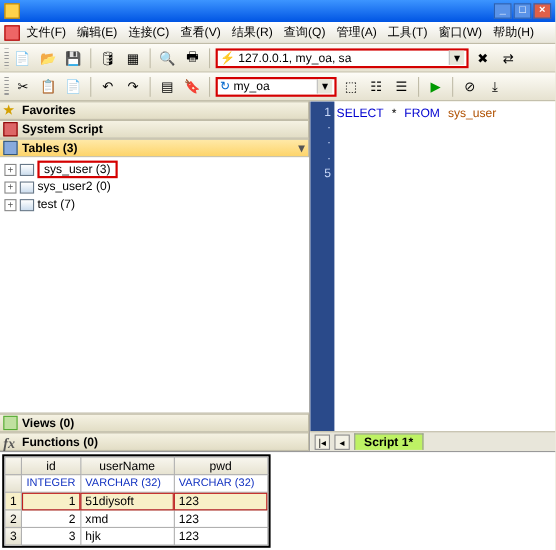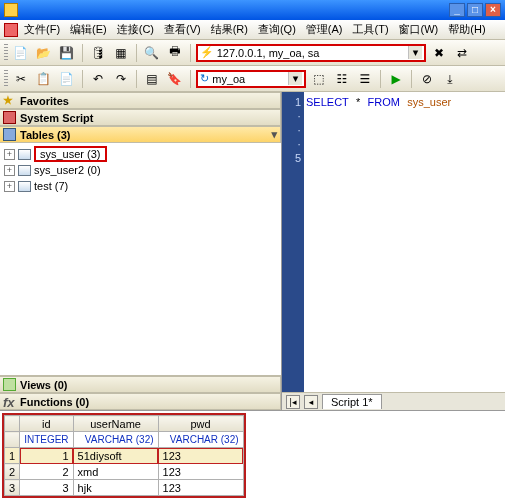--- a/index.html
+++ b/index.html
@@ -31,37 +31,37 @@
 .tree .exp{width:11px;height:11px;border:1px solid #888;text-align:center;line-height:9px;font-size:9px;margin-right:3px;color:#555}
 .tree .tblic{width:13px;height:11px;background:linear-gradient(#fff,#cde);border:1px solid #678;margin-right:3px}
 .right{flex:1;display:flex;flex-direction:column;background:#fff}
 .editor{flex:1;display:flex;overflow:hidden}
 .gutter{width:22px;background:#2a4a8a;color:#c8d8f8;text-align:right;padding:3px 3px 0 0;font-family:Consolas,monospace;font-size:11px;line-height:14px}
 .code{flex:1;padding:3px 2px;font-family:Consolas,monospace;font-size:12px;line-height:14px}
 .code .kw{color:#0000d0}
 .code .id{color:#b05000}
 .scripttab{height:18px;background:#e8e6da;border-top:1px solid #c0bca8;display:flex;align-items:center;padding:0 4px;gap:4px}
 .scripttab .nav{width:14px;height:14px;border:1px solid #888;background:#f4f2e6;text-align:center;line-height:12px;font-size:9px}
-.scripttab .tab{padding:1px 8px;background:#ffffff;border:1px solid #999;border-bottom:none;font-weight:normal}
+.scripttab .tab{padding:1px 8px;background:#bef264;border:1px solid #999;border-bottom:none;font-weight:bold}
 .grid{height:90px;background:#fff;border-top:1px solid #999}
-.gwrap{display:inline-block;border:2px solid #b91c1c;margin:2px}
+.gwrap{display:inline-block;border:2px solid #000000;margin:2px}
 table{border-collapse:collapse}
 th,td{border:1px solid #b0b0b0;padding:1px 4px;height:16px;font-size:11px;text-align:left}
 th{background:linear-gradient(#f8f6ee,#e6e2d0);font-weight:normal;text-align:center}
 td.rh{background:linear-gradient(#f8f6ee,#e6e2d0);text-align:center;width:14px}
 td.num{text-align:right}
-.typerow td{color:#1030c0;font-size:10px;text-align:right}
+.typerow td{color:#1030c0;font-size:10px;text-align:left}
 tr.hl td{background:#f8f0c8}
 tr.hl td:not(.rh){outline:1px solid #c02020;outline-offset:-1px}
 .ic-star{color:#d4a000}
 .ic-sys{background:#d66;border:1px solid #800}
 .ic-tbl{background:#8ad;border:1px solid #357}
 .ic-view{background:#c0e0a0;border:1px solid #5a3}
 .ic-proc{background:#e0c0e0;border:1px solid #838}
-.ic-fn{color:#555;font-style:italic;font-family:Liberation Sans, sans-serif;font-size:13px;background:none;border:none}
+.ic-fn{color:#555;font-style:italic;font-family:Liberation Serif, serif;font-size:13px;background:none;border:none}
 </style>
 </head>
 <body>
 
 <div class="titlebar">
   <span class="ico"></span>
   <div class="winctl">
     <div>_</div>
     <div>□</div>
     <div class="cls">×</div>

